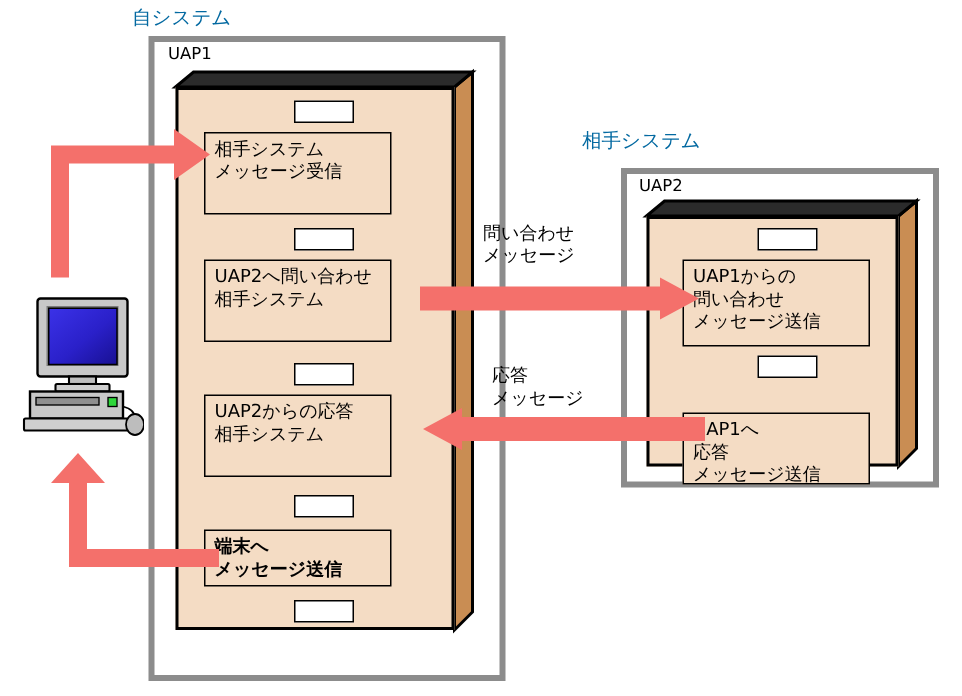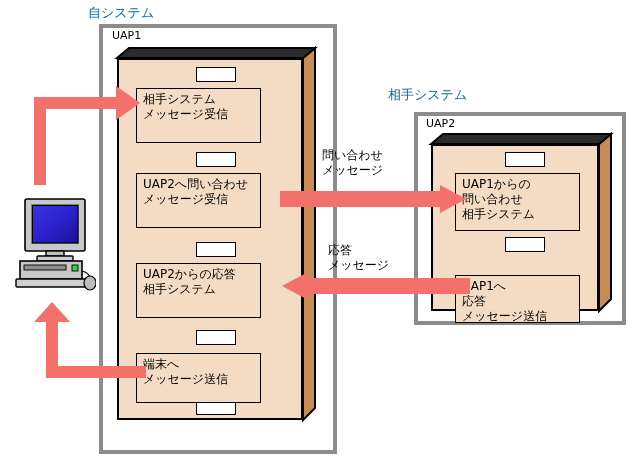--- a/index.html
+++ b/index.html
@@ -125,24 +125,24 @@
 
   <div class="connector" style="left:196px; top:67px; width:40px; height:15px;"></div>
   <div class="connector" style="left:196px; top:152px; width:40px; height:15px;"></div>
   <div class="connector" style="left:196px; top:242px; width:40px; height:15px;"></div>
   <div class="connector" style="left:196px; top:330px; width:40px; height:15px;"></div>
   <div class="connector" style="left:196px; top:400px; width:40px; height:15px;"></div>
 
   <div class="process-box" style="left:136px; top:88px; width:125px; height:55px;">相手システム
 メッセージ受信</div>
   <div class="process-box" style="left:136px; top:173px; width:125px; height:55px;">UAP2へ問い合わせ
-メッセージ受信</div>
+相手システム</div>
   <div class="process-box" style="left:136px; top:263px; width:125px; height:55px;">UAP2からの応答
 相手システム</div>
-  <div class="process-box" style="left:136px; top:353px; width:125px; height:50px;">端末へ
+  <div class="process-box" style="left:136px; top:353px; width:125px; height:38px;font-weight:bold;">端末へ
 メッセージ送信</div>
 
   <div class="system-caption" style="left:388px; top:88px;">相手システム</div>
 
   <div class="system-frame" style="left:414px; top:112px; width:212px; height:213px;"></div>
 
   <div class="uap-caption" style="left:424px; top:118px;">UAP2</div>
 
   <div class="slab" style="left:431px; top:134px; width:180px; height:177px;">
     <svg class="shape" width="180" height="177" viewBox="0 0 180 177">
@@ -151,21 +151,21 @@
     </svg>
     <div class="face" style="left:0; top:10px; right:12px; bottom:0;"></div>
   </div>
 
   <div class="connector" style="left:505px; top:152px; width:40px; height:15px;"></div>
   <div class="connector" style="left:505px; top:237px; width:40px; height:15px;"></div>
   <div class="connector" style="left:505px; top:295px; width:40px; height:15px;"></div>
 
   <div class="process-box" style="left:455px; top:173px; width:125px; height:58px;">UAP1からの
 問い合わせ
-相手システム</div>
+メッセージ送信</div>
   <div class="process-box" style="left:455px; top:258px; width:125px; height:48px;margin-top:17px;">UAP1へ
 応答
 メッセージ送信</div>
 
   <div class="flow-label" style="left:322px; top:148px;">問い合わせ
 メッセージ</div>
   <div class="flow-label" style="left:328px; top:243px;">応答
 メッセージ</div>
 
   <svg class="arrow-svg" style="left:0px; top:80px;" width="160" height="140">

